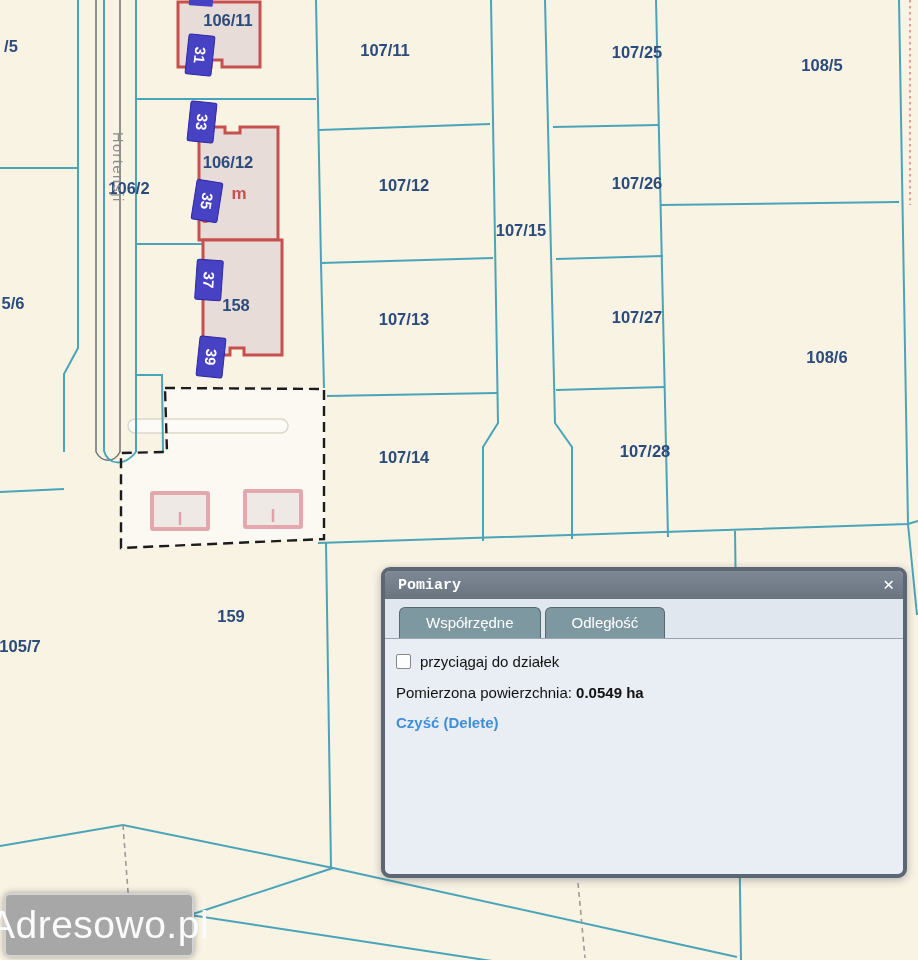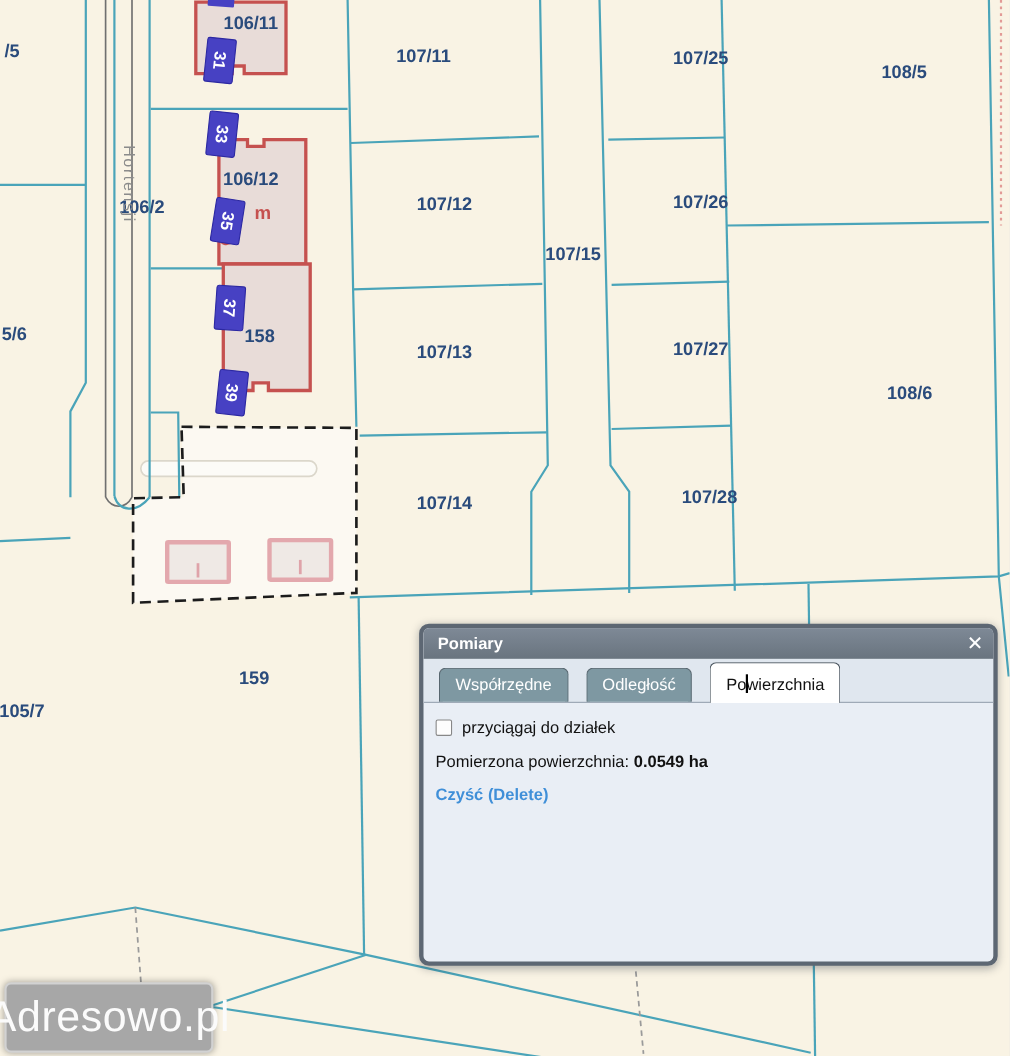--- a/index.html
+++ b/index.html
@@ -12,26 +12,26 @@
   .street-label{font:14.5px "Liberation Sans","DejaVu Sans",sans-serif;fill:#8b8b8b;letter-spacing:1.5px;}
   .bmark{font:bold 17px "Liberation Sans","DejaVu Sans",sans-serif;fill:#c5514f;}
   .badge-num{font:bold 15px "Liberation Sans","DejaVu Sans",sans-serif;fill:#ffffff;}
 
   
   .panel{position:absolute;left:381px;top:567px;width:526px;height:311px;
          border:4px solid #5d6773;border-radius:9px;background:#e9eef5;
          box-shadow:0 2px 8px rgba(40,50,60,.35);overflow:hidden;}
   .panel-header{height:28px;background:linear-gradient(#7e8996,#69747f);
          color:#fff;font-weight:bold;font-size:15px;display:flex;align-items:center;
-         padding:0 9px 0 13px;}
+         padding:0 9px 0 13px;font-family:Liberation Mono, monospace;}
   .panel-close{margin-left:auto;font-size:18px;font-weight:bold;line-height:1;cursor:pointer;}
   .tab-strip{display:flex;align-items:flex-end;padding:0 0 0 14px;background:#e0e7ef;
          border-bottom:1px solid #98a4b1;height:40px;position:relative;}
   .tab{background:#7e98a2;color:#fff;border:1px solid #57666f;border-bottom:none;
-         border-radius:6px 6px 0 0;padding:0 14px;font-size:15px;margin-right:16px;
+         border-radius:6px 6px 0 0;padding:0 26px;font-size:15px;margin-right:4px;
          height:31px;line-height:30px;cursor:pointer;white-space:nowrap;}
   .tab.active{background:#ffffff;color:#111;border-color:#47525c;height:37px;
          line-height:40px;margin-bottom:-1px;position:relative;}
   .text-caret{position:absolute;left:32px;top:10px;width:1.5px;height:17px;background:#000;}
   .panel-body{padding:14px 11px;font-size:15px;color:#111;}
   .chk-row{display:flex;align-items:center;cursor:pointer;}
   .checkbox{width:15px;height:15px;border:1px solid #878787;border-radius:2px;
          background:#fdfdfd;margin-right:9px;flex:0 0 auto;}
   .result-row{margin-top:14px;}
   .result-row b{font-weight:bold;text-align:center;}
@@ -168,24 +168,20 @@
   </svg>
 
   <div class="panel">
     <div class="panel-header">
       <span>Pomiary</span>
       <span class="panel-close">✕</span>
     </div>
     <div class="tab-strip">
       <div class="tab">Współrzędne</div>
       <div class="tab">Odległość</div>
-      <div class="tab active">
-        <span>Powierzchnia</span>
-        <span class="text-caret"></span>
-      </div>
     </div>
     <div class="panel-body">
       <label class="chk-row">
         <span class="checkbox"></span>
         <span>przyciągaj do działek</span>
       </label>
       <div class="result-row">
         <span>Pomierzona powierzchnia:</span>
         <b>0.0549 ha</b>
       </div>

